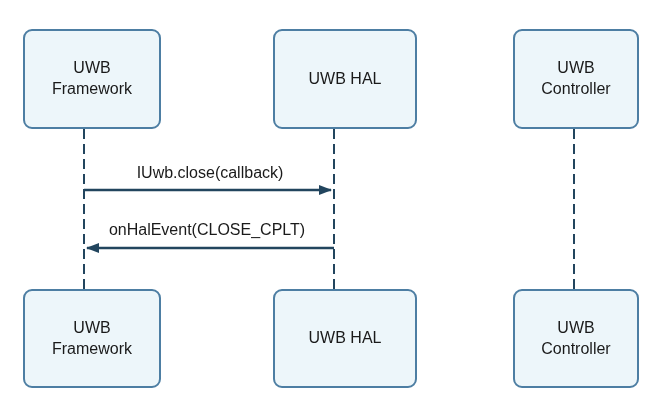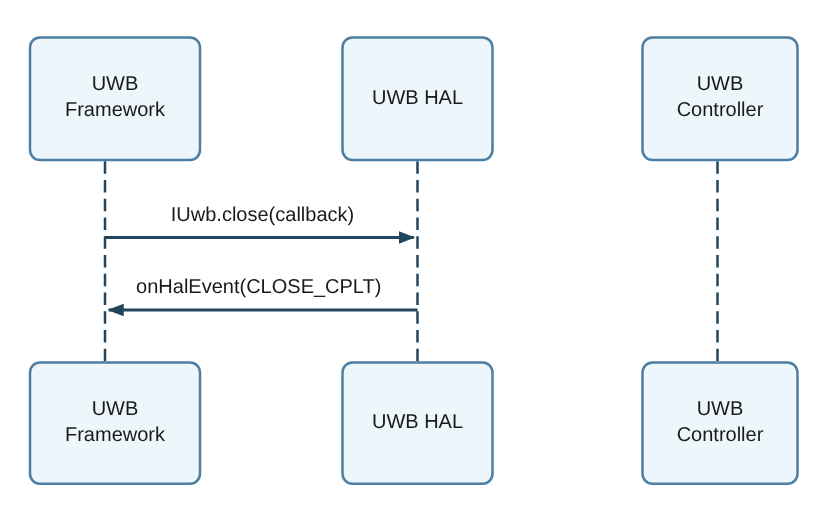--- a/index.html
+++ b/index.html
@@ -36,21 +36,21 @@
     line-height: 1.3;
     color: var(--text-color);
   }
   .actor-box .actor-label {
     display: inline-block;
     max-width: 100px;
   }
   .row-top    { top: 29px;  height: 100px; }
   .row-bottom { top: 289px; height: 99px; }
   .col-1 { left: 23px;  width: 138px; align-items: center; }
-  .col-2 { left: 273px; width: 122px; }
+  .col-2 { left: 273px; width: 144px; }
   .col-3 { left: 513px; width: 126px; }
   .lines-layer {
     position: absolute;
     left: 0; top: 0;
     width: 661px;
     height: 416px;
     pointer-events: none;
   }
   .msg-label {
     position: absolute;

